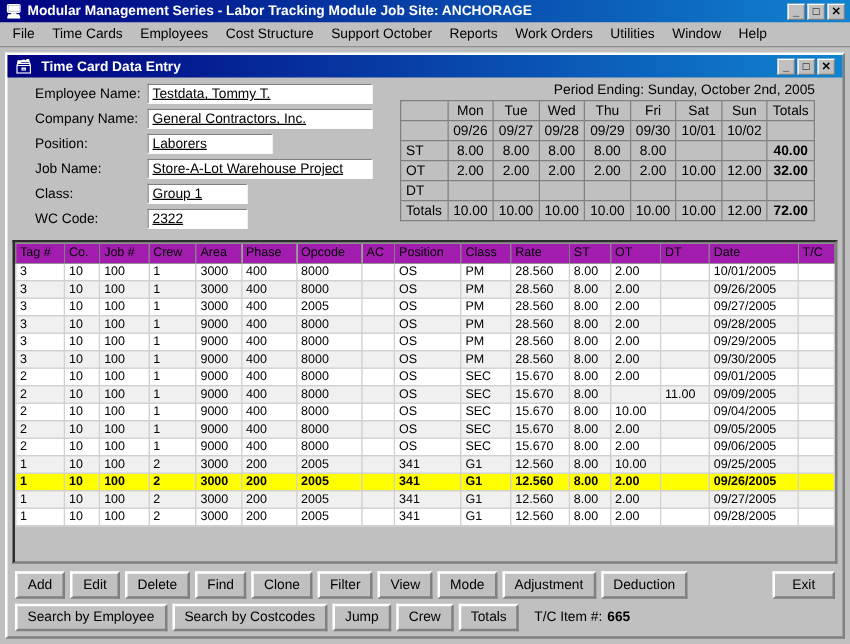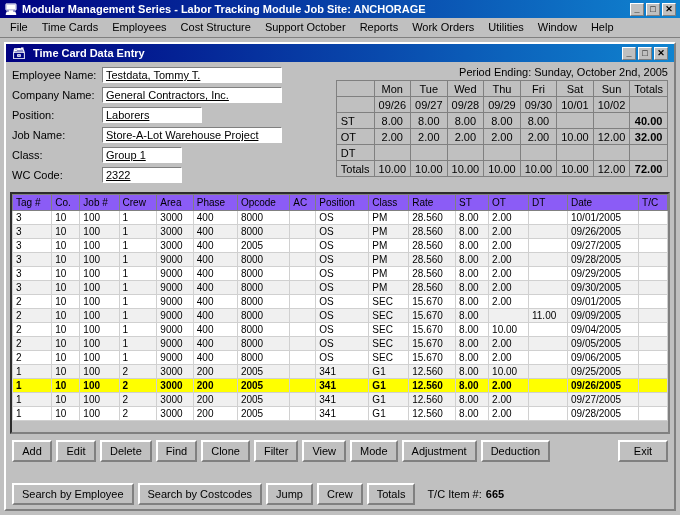--- a/index.html
+++ b/index.html
@@ -80,21 +80,21 @@
       align-items: center;
       justify-content: space-between;
       height: 18px;
       text-align: right;
     }
     .inner-title-btns { display: flex; gap: 2px; }
 
     
     .form-area {
       display: flex;
-      padding: 4px 6px;
+      padding: 4px 22px;
       gap: 10px;
     }
     .form-left { flex: 1; }
     .form-right { min-width: 280px; }
 
     .form-row {
       display: flex;
       align-items: center;
       margin-bottom: 2px;
       height: 18px;
@@ -146,21 +146,21 @@
       font-weight: bold;
       background: #c0c0c0;
     }
     .time-table .bold-val { font-weight: bold; }
     .data-table {
       border-collapse: collapse;
       font-size: 10px;
       width: 100%;
     }
     .data-table th {
-      background: #8b5cf6;
+      background: #a21caf;
       border: 1px solid #808080;
       padding: 1px 3px;
       text-align: left;
       font-weight: normal;
       white-space: nowrap;
       position: sticky;
       top: 0;
       height: 16px;
     }
     .data-table td {
@@ -174,21 +174,21 @@
     .data-table tr.highlighted td {
       background: #ffff00;
       font-weight: bold;
     }
 
     
     .bottom-area {
       padding: 4px 6px;
       display: flex;
       flex-direction: column;
-      gap: 21px;
+      gap: 4px;
     }
     .btn-row {
       display: flex;
       gap: 4px;
       align-items: center;
     }
     .win-button {
       background: #c0c0c0;
       border: 2px solid;
       border-color: #fff #808080 #808080 #fff;

